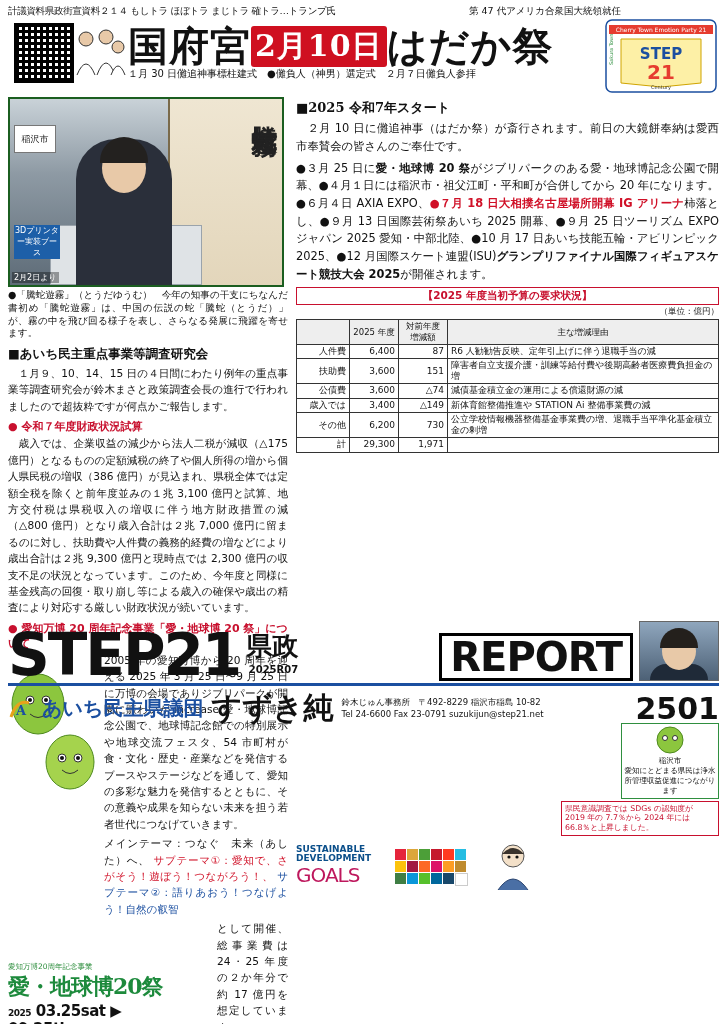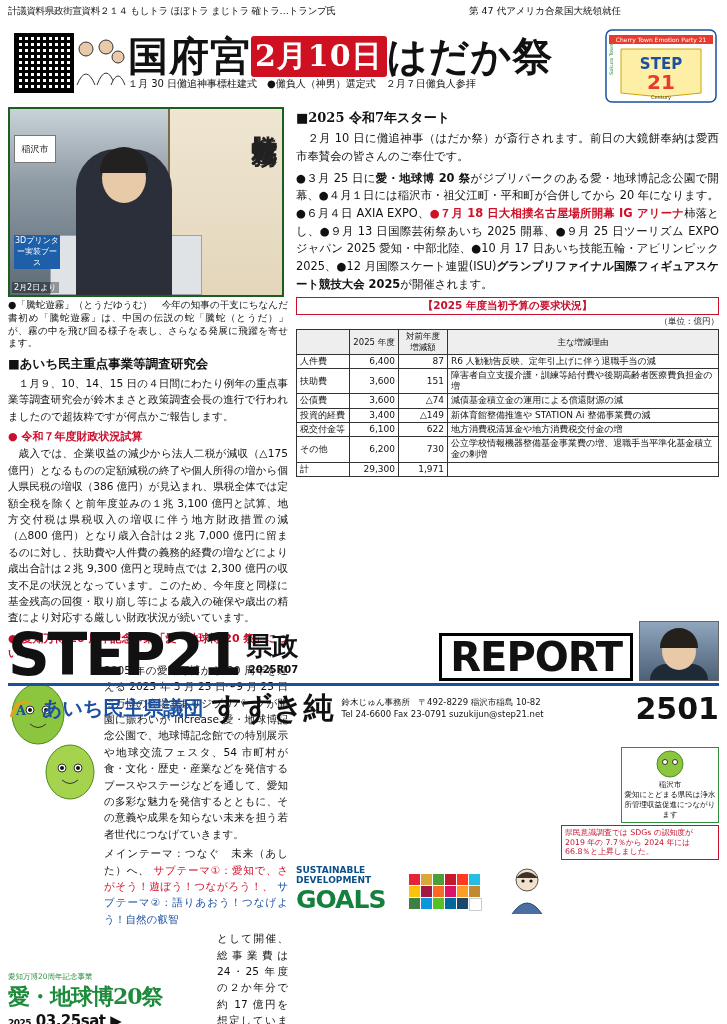--- a/index.html
+++ b/index.html
@@ -12,21 +12,21 @@
     position:relative;
   }
   .page{position:relative;width:727px;height:742px;box-sizing:border-box;padding:6px 8px;}
 
   
   .topline{display:flex;align-items:flex-start;font-size:9.5px;line-height:1.1;}
   .topline .left{flex:1;letter-spacing:-0.3px;white-space:nowrap;overflow:hidden;}
   .topline .right{width:250px;text-align:left;white-space:nowrap;font-size:9.5px;}
 
   
-  .masthead{position:relative;height:74px;margin-top:15px;}
+  .masthead{position:relative;height:74px;margin-top:5px;}
   .mast-title{
     position:absolute;left:120px;top:-2px;
     font-family:"DejaVu Serif","Liberation Serif",serif;
     font-weight:bold;font-size:40px;letter-spacing:1px;
     white-space:nowrap;
   }
   .mast-date{
     display:inline-block;background:#cf1020;color:#fff;
     font-weight:bold;font-size:30px;padding:0 4px;vertical-align:4px;
     border-radius:3px;
@@ -98,21 +98,21 @@
   .red{color:#d01027;}
   .blue{color:#1b4fa0;}
 
   
   .tbl-title{text-align:center;color:#c8102e;font-weight:bold;font-size:10.5px;border:1px solid #c8102e;padding:1px 0;margin-top:4px;}
   .tbl-unit{text-align:right;font-size:8.5px;margin:1px 0;}
   table.budget{border-collapse:collapse;width:100%;font-size:9px;border-radius:21px;}
   table.budget th,table.budget td{border:1px solid #333;padding:1px 3px;line-height:1.25;}
   table.budget th{background:#eeeeee;font-weight:normal;text-align:center;font-size:8.5px;}
   .num{text-align:right;}
-  .ctr{text-align:left;}
+  .ctr{text-align:right;}
   .nm{width:46px;}
   .c2{width:42px;}
   .c3{width:42px;}
 
   
   .expo-wrap{position:relative;}
   .expo-mascot{
     position:absolute;left:0;top:6px;width:92px;height:140px;
   }
   .expo-text{margin-left:96px;}
@@ -130,21 +130,21 @@
 
   
   .sdg-note{
     border:1px solid #c8102e;color:#c8102e;font-size:7.8px;line-height:1.25;
     padding:2px 3px;width:150px;float:right;margin:0 0 2px 6px;
   }
   .sdg-logo{
     font-family:"DejaVu Sans","Liberation Sans",sans-serif;font-weight:bold;
     font-size:9px;color:#0b4f8a;line-height:1.05;
   }
-  .sdg-goals{font-size:25px;font-weight:bold;color:#15803d;letter-spacing:-1px;}
+  .sdg-goals{font-size:20px;font-weight:normal;color:#be185d;letter-spacing:-1px;}
   .sdg-grid{display:grid;grid-template-columns:repeat(6,11px);grid-auto-rows:11px;gap:1px;margin-top:2px;}
   .sdg-grid i{display:block;width:11px;height:11px;}
 
   
   .footer{position:absolute;left:8px;right:8px;bottom:13px;}
   .f-top{display:flex;align-items:flex-end;gap:6px;}
   .step21{
     font-family:"DejaVu Sans","Liberation Sans",sans-serif;
     font-weight:bold;font-size:58px;line-height:.9;letter-spacing:-2px;
   }
@@ -309,30 +309,24 @@
               <td class="num">151</td>
               <td>障害者自立支援介護・訓練等給付費や後期高齢者医療費負担金の増</td>
             </tr>
           <tr>
               <td class="ctr">公債費</td>
               <td class="num">3,600</td>
               <td class="num">△74</td>
               <td>減債基金積立金の運用による償還財源の減</td>
             </tr>
           <tr>
-              <td class="ctr">投資的経費</td>
+              <td class="ctr">歳入では</td>
               <td class="num">3,400</td>
               <td class="num">△149</td>
               <td>新体育館整備推進や STATION Ai 整備事業費の減</td>
-            </tr>
-          <tr>
-              <td class="ctr">税交付金等</td>
-              <td class="num">6,100</td>
-              <td class="num">622</td>
-              <td>地方消費税清算金や地方消費税交付金の増</td>
             </tr>
           <tr>
               <td class="ctr">その他</td>
               <td class="num">6,200</td>
               <td class="num">730</td>
               <td>公立学校情報機器整備基金事業費の増、退職手当平準化基金積立金の剰増</td>
             </tr>
           <tr>
               <td class="ctr">計</td>
               <td class="num">29,300</td>

